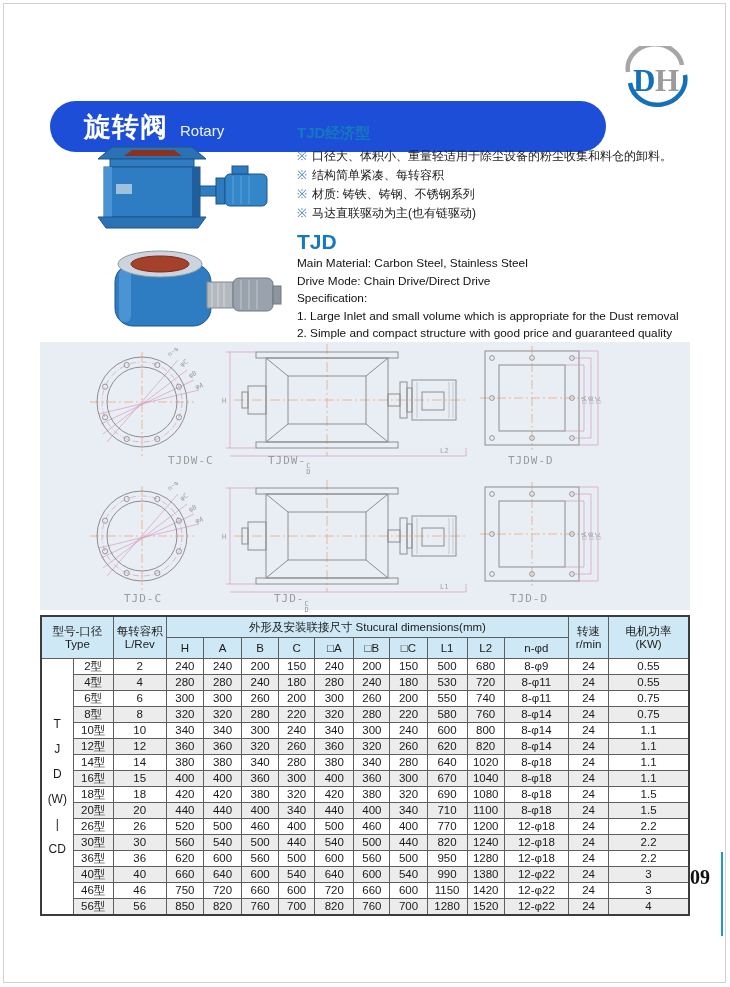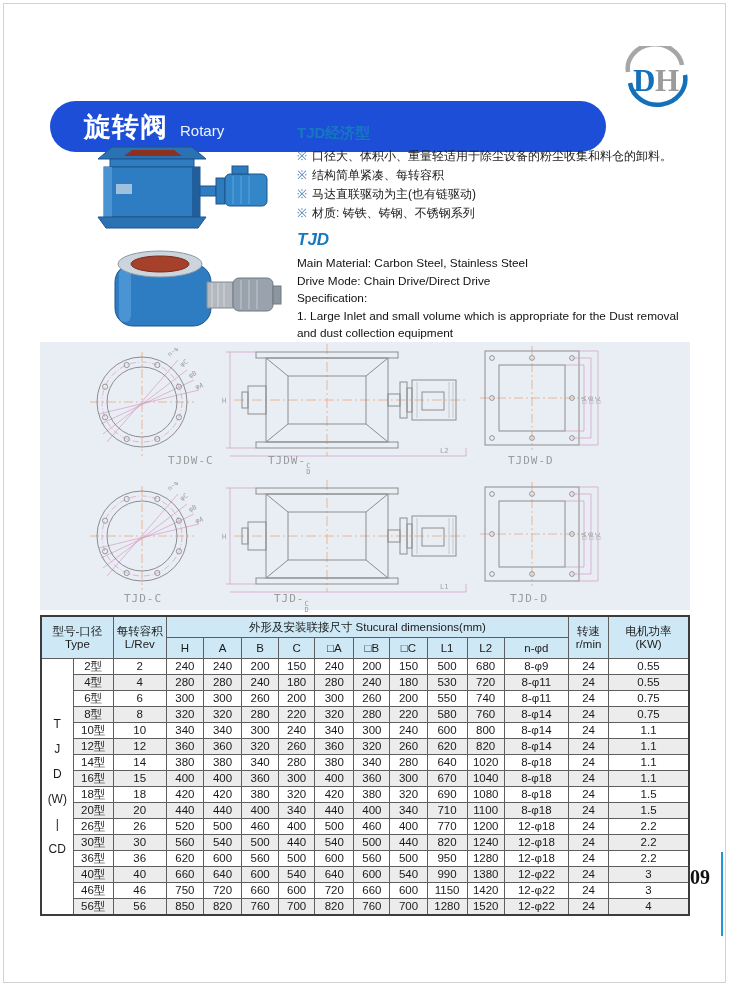--- a/index.html
+++ b/index.html
@@ -14,21 +14,21 @@
   .banner .zh{color:#fff;font-size:27px;font-weight:bold;letter-spacing:1px;}
   .banner .en{color:#eaf4fb;font-size:15px;margin-left:12px;margin-top:8px;}
   .logo{position:absolute;left:620px;top:46px;}
 
   
   .photo{position:absolute;}
 
   
   .h-blue{position:absolute;color:#1579bf;font-weight:bold;}
   #h-econ{left:297px;top:124px;font-size:15px;}
-  #h-tjd{left:297px;top:230px;font-size:17px;font-style:italic;}
+  #h-tjd{left:297px;top:230px;font-size:21px;}
   .bullets{position:absolute;left:297px;top:147px;width:432px;}
   .bullets .line{font-size:12px;line-height:19px;color:#1a1a1a;white-space:nowrap;}
   .bullets .mk{color:#4a7fb5;margin-right:5px;}
   .speclines{position:absolute;left:297px;top:255px;}
   .speclines .line{font-size:11.8px;line-height:17.5px;color:#111;white-space:nowrap;}
 
   
   .panel{position:absolute;left:40px;top:342px;width:650px;height:268px;background:#e9edf4;}
   .dwg{position:absolute;}
   .dwg-label{position:absolute;font-family:"DejaVu Sans Mono",monospace;font-size:11px;
@@ -109,30 +109,29 @@
       <line x1="154" y1="32" x2="154" y2="61" stroke="#c2c9cf"></line>
       <line x1="162" y1="32" x2="162" y2="61" stroke="#c2c9cf"></line>
       <rect x="178" y="38" width="8" height="18" fill="#8d96a0" stroke="#70787f"></rect>
     </svg>
   </div>
 
   <div class="h-blue" id="h-econ">TJD经济型</div>
   <div class="bullets">
       <div class="line"><span class="mk">※</span><span>口径大、体积小、重量轻适用于除尘设备的粉尘收集和料仓的卸料。</span></div>
       <div class="line"><span class="mk">※</span><span>结构简单紧凑、每转容积</span></div>
+      <div class="line"><span class="mk">※</span><span>材质: 铸铁、铸钢、不锈钢系列</span></div>
       <div class="line"><span class="mk">※</span><span>马达直联驱动为主(也有链驱动)</span></div>
-      <div class="line"><span class="mk">※</span><span>材质: 铸铁、铸钢、不锈钢系列</span></div>
     </div>
   <div class="h-blue" id="h-tjd">TJD</div>
   <div class="speclines">
       <div class="line">Main Material: Carbon Steel, Stainless Steel</div>
       <div class="line">Drive Mode: Chain Drive/Direct Drive</div>
       <div class="line">Specification:</div>
       <div class="line">1. Large Inlet and small volume which is appropriate for the Dust removal</div>
-      <div class="line">and dust collection equipment</div>
       <div class="line">2. Simple and compact structure with good price and guaranteed quality</div>
     </div>
 
   <div class="panel">
 
     <div class="dwg" id="dwg-c1" style="left:46px;top:6px;">
       <svg width="130" height="112" viewBox="0 0 130 112">
         <g stroke="#eaa87c" stroke-width="0.8" stroke-dasharray="9 3 2 3" fill="none">
           <line x1="4" y1="54" x2="108" y2="54"></line>
             <line x1="56" y1="4" x2="56" y2="108"></line>

